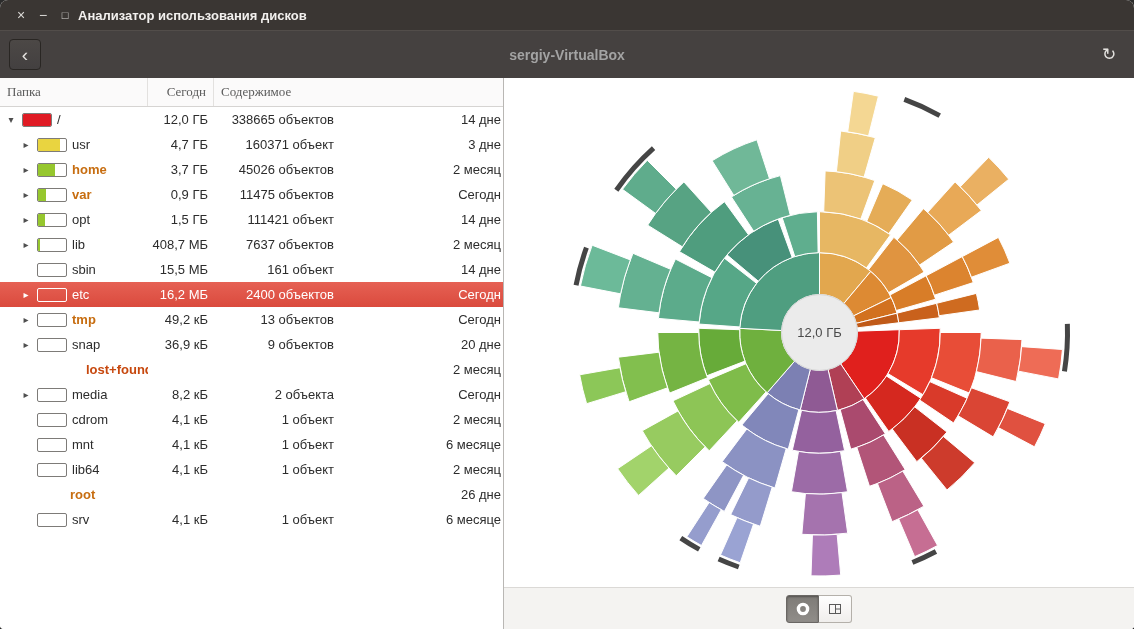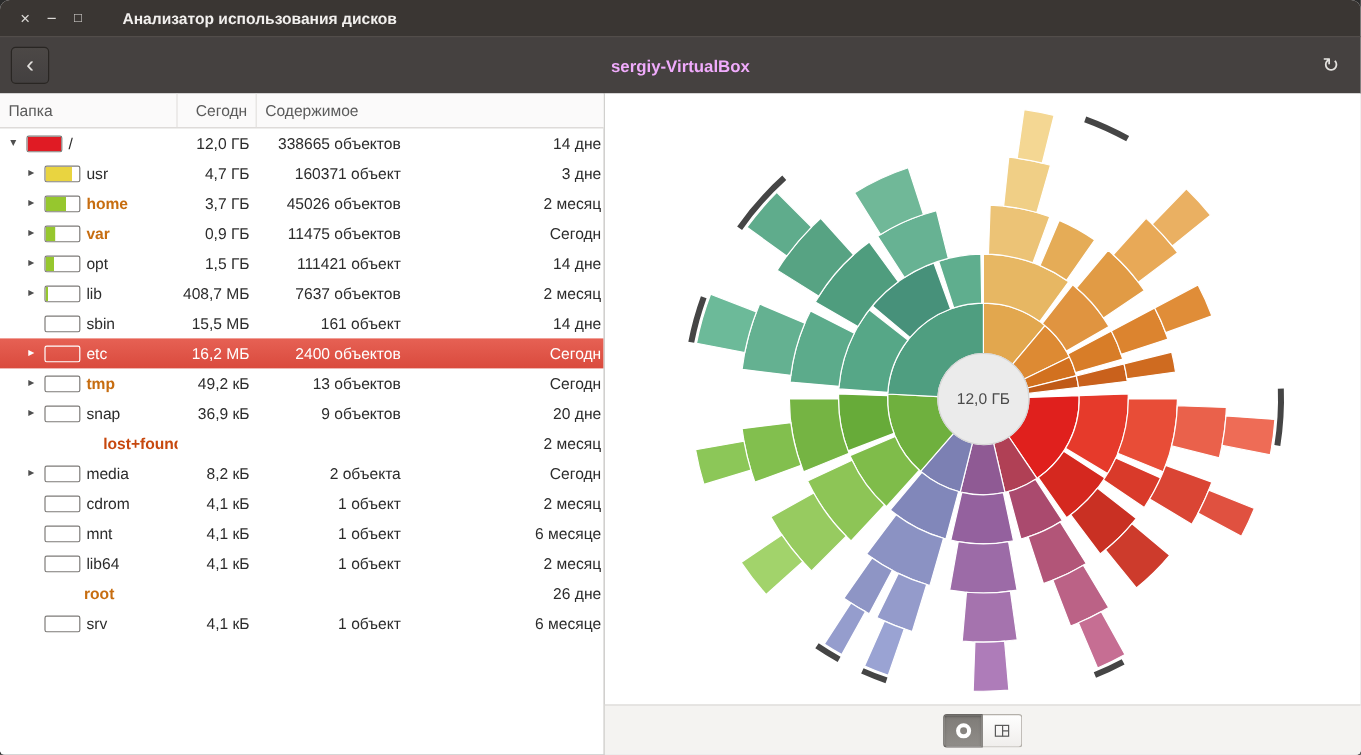--- a/index.html
+++ b/index.html
@@ -16,40 +16,40 @@
   .titlebar{
     flex:0 0 30px;background:#3a3633;display:flex;align-items:center;
     color:#fff;padding:0 10px;
   }
   .winbtn{
     width:22px;height:22px;line-height:22px;text-align:center;
     color:#dcdad7;font-size:14px;cursor:default;border:none;background:transparent;
     font-family:inherit;padding:0;
   }
   .winbtn.max{font-size:11px;}
-  .titlebar-title{font-weight:bold;font-size:13px;margin-left:26px;color:#f2f0ee;}
+  .titlebar-title{font-weight:bold;font-size:13px;margin-left:2px;color:#f2f0ee;}
   
   .headerbar{
     flex:0 0 48px;background:#454140;border-top:1px solid #524d4a;
     display:flex;align-items:center;padding:0 9px;color:#fff;box-sizing:border-box;
   }
   .hbtn{
     width:32px;height:31px;border-radius:4px;color:#e4e2df;
     background:linear-gradient(#4c4846,#434040);border:1px solid #292623;
     font-size:19px;line-height:28px;text-align:center;padding:0;font-family:inherit;
   }
   .hbtn.flat{background:transparent;border-color:transparent;font-size:17px;}
-  .header-title{flex:1;text-align:center;font-weight:bold;font-size:14px;color:#f0abfc;}
+  .header-title{flex:1;text-align:center;font-weight:bold;font-size:14px;color:#a3a3a3;}
   
   .main{flex:1;display:flex;min-height:0;background:#fff;}
   .left{flex:0 0 504px;width:504px;border-right:1px solid #b9b7b4;display:flex;flex-direction:column;box-sizing:border-box;}
   .table-header{
     display:grid;grid-template-columns:148px 66px 126px 1fr;
     flex:0 0 28px;background:#fbfafa;border-bottom:1px solid #d6d4d2;
-    font-size:13px;color:#5b5b5b;
+    font-size:13px;color:#5b5b5b;font-family:Liberation Serif, serif;
   }
   .th{display:flex;align-items:center;padding:0 7px;border-right:1px solid #e3e1df;overflow:hidden;white-space:nowrap;}
   .th:last-child{border-right:none;}
   .th-size{justify-content:flex-end;}
   .rows{flex:1;overflow:hidden;font-size:13px;color:#2c2c2c;}
   .row{display:grid;grid-template-columns:148px 66px 126px 1fr;height:25px;align-items:center;}
   .cell{overflow:hidden;white-space:nowrap;}
   .cell-name{display:flex;align-items:center;gap:5px;padding-left:5px;}
   .indent{flex:0 0 10px;width:10px;}
   .expander{flex:0 0 12px;width:12px;text-align:center;font-size:10px;color:#4f4f4f;}

